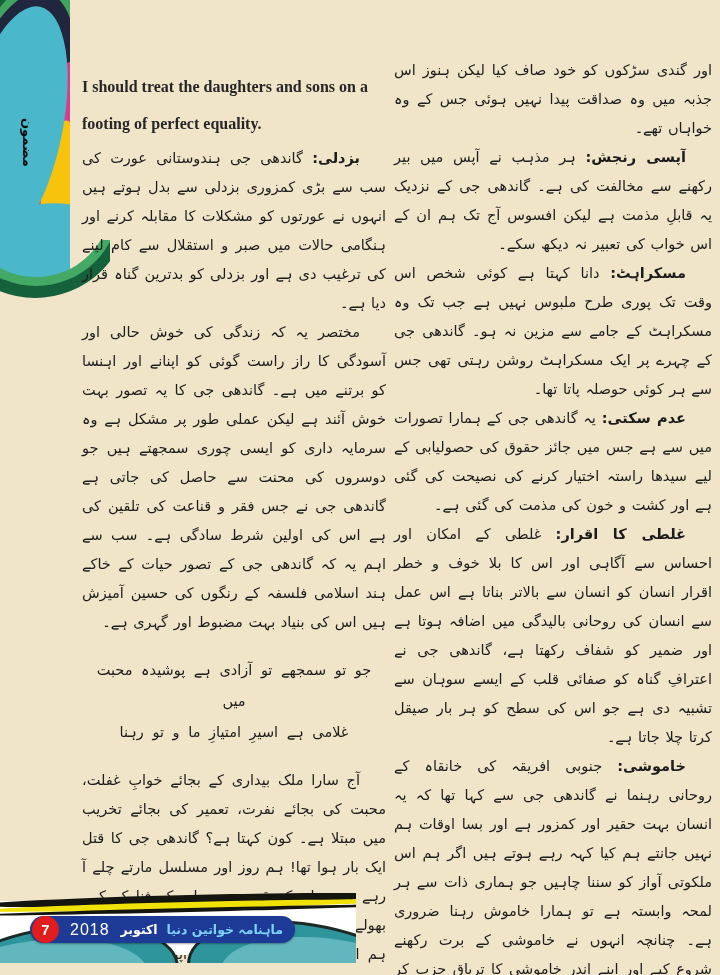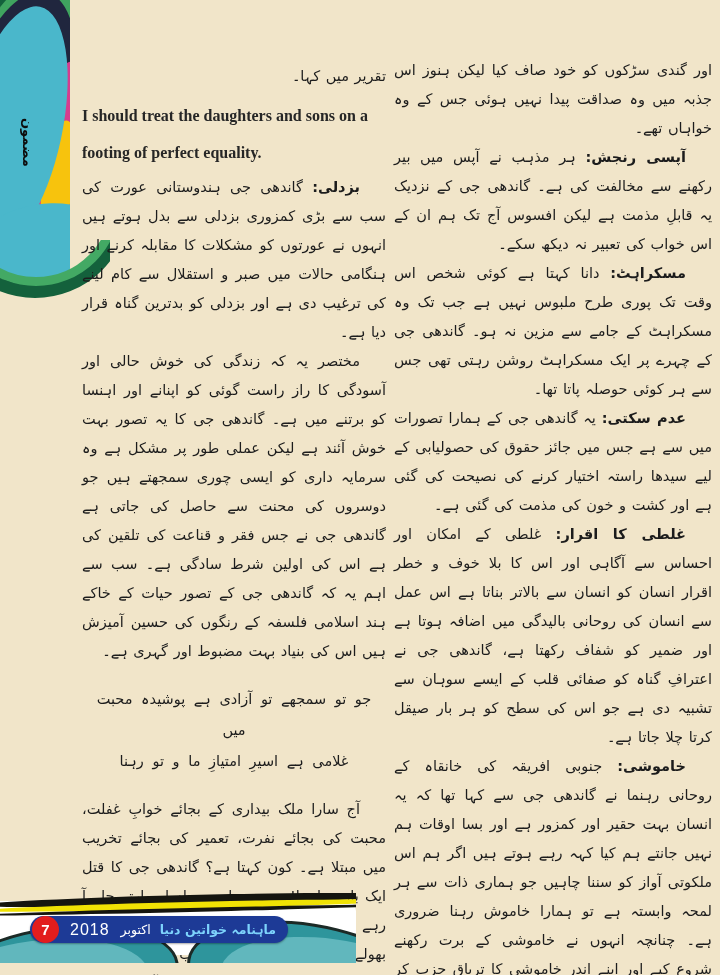--- a/index.html
+++ b/index.html
@@ -45,21 +45,21 @@
   .f-yellow { top:9px;  background:#f0e204; transform:rotate(-1.4deg); height:7px; }
   .f-black2 { top:15px; background:#15150f; transform:rotate(-1.4deg); height:4px; }
   .f-wave { position:absolute; border-radius:50%; border:3px solid #1c2a26; }
   .f-wave-l1 { width:250px; height:110px; left:-70px; top:34px; background:#2e959c; transform:rotate(-9deg); }
   .f-wave-l2 { width:230px; height:96px;  left:-80px; top:48px; background:#61b7bd; transform:rotate(-8deg); border:none; }
   .f-wave-r1 { width:240px; height:110px; right:-70px; top:30px; background:#2e959c; transform:rotate(9deg); }
   .f-wave-r2 { width:220px; height:90px;  right:-84px; top:46px; background:#61b7bd; transform:rotate(8deg); border:none; }
   .f-pill { position:absolute; left:30px; top:23px; height:27px; display:flex; direction:rtl; align-items:center;
             gap:9px; background:#1d3a96; border-radius:14px; padding:0 4px 0 2px; box-shadow:0 1px 2px rgba(0,0,0,.35); }
   .f-pill .mag { color:#7dd3fc; font-size:12.5px; font-weight:bold; white-space:nowrap; padding-right:8px; }
-  .f-pill .mon { color:#ffffff; font-size:12.5px; font-weight:normal; white-space:nowrap; }
+  .f-pill .mon { color:#ffffff; font-size:12.5px; font-weight:bold; white-space:nowrap; }
   .f-pill .yr  { color:#ffffff; font-family:"Liberation Sans", sans-serif; font-weight:normal; font-size:16px;
                  letter-spacing:1px; padding:0 2px; }
   .f-page { width:27px; height:27px; border-radius:50%; background:#e21d1d; color:#fff; display:flex;
             align-items:center; justify-content:center; font-family:"Liberation Sans", sans-serif;
             font-weight:bold; font-size:15px; flex:0 0 auto; }
 </style>
 </head>
 <body>
 
 <div class="strip">
@@ -72,21 +72,20 @@
   <div class="blob b-green-b"></div>
   <div class="blob b-cyan2"></div>
   <div class="v-label">مضمون</div>
 </div>
 <div class="tail">
   <div class="ring ring1"></div>
   <div class="ring ring2"></div>
 </div>
 
 <div class="col col-left">
-  <div class="u first-line">تقریر میں کہا۔</div>
   <div class="eng-quote">
     <div>I should treat the daughters and sons on a</div>
     <div>footing of perfect equality.</div>
   </div>
   <p class="u para"><b class="lead">بزدلی:</b> <span>گاندھی جی ہندوستانی عورت کی سب سے بڑی کمزوری بزدلی سے بدل ہوتے ہیں انہوں نے عورتوں کو مشکلات کا مقابلہ کرنے اور ہنگامی حالات میں صبر و استقلال سے کام لینے کی ترغیب دی ہے اور بزدلی کو بدترین گناہ قرار دیا ہے۔</span></p>
   <p class="u para"><span>مختصر یہ کہ زندگی کی خوش حالی اور آسودگی کا راز راست گوئی کو اپنانے اور اہنسا کو برتنے میں ہے۔ گاندھی جی کا یہ تصور بہت خوش آئند ہے لیکن عملی طور پر مشکل ہے وہ سرمایہ داری کو ایسی چوری سمجھتے ہیں جو دوسروں کی محنت سے حاصل کی جاتی ہے گاندھی جی نے جس فقر و قناعت کی تلقین کی ہے اس کی اولین شرط سادگی ہے۔ سب سے اہم یہ کہ گاندھی جی کے تصور حیات کے خاکے ہند اسلامی فلسفہ کے رنگوں کی حسین آمیزش ہیں اس کی بنیاد بہت مضبوط اور گہری ہے۔</span></p>
   <div class="couplet">
     <div>جو تو سمجھے تو آزادی ہے پوشیدہ محبت میں</div>
     <div>غلامی ہے اسیرِ امتیازِ ما و تو رہنا</div>
   </div>

